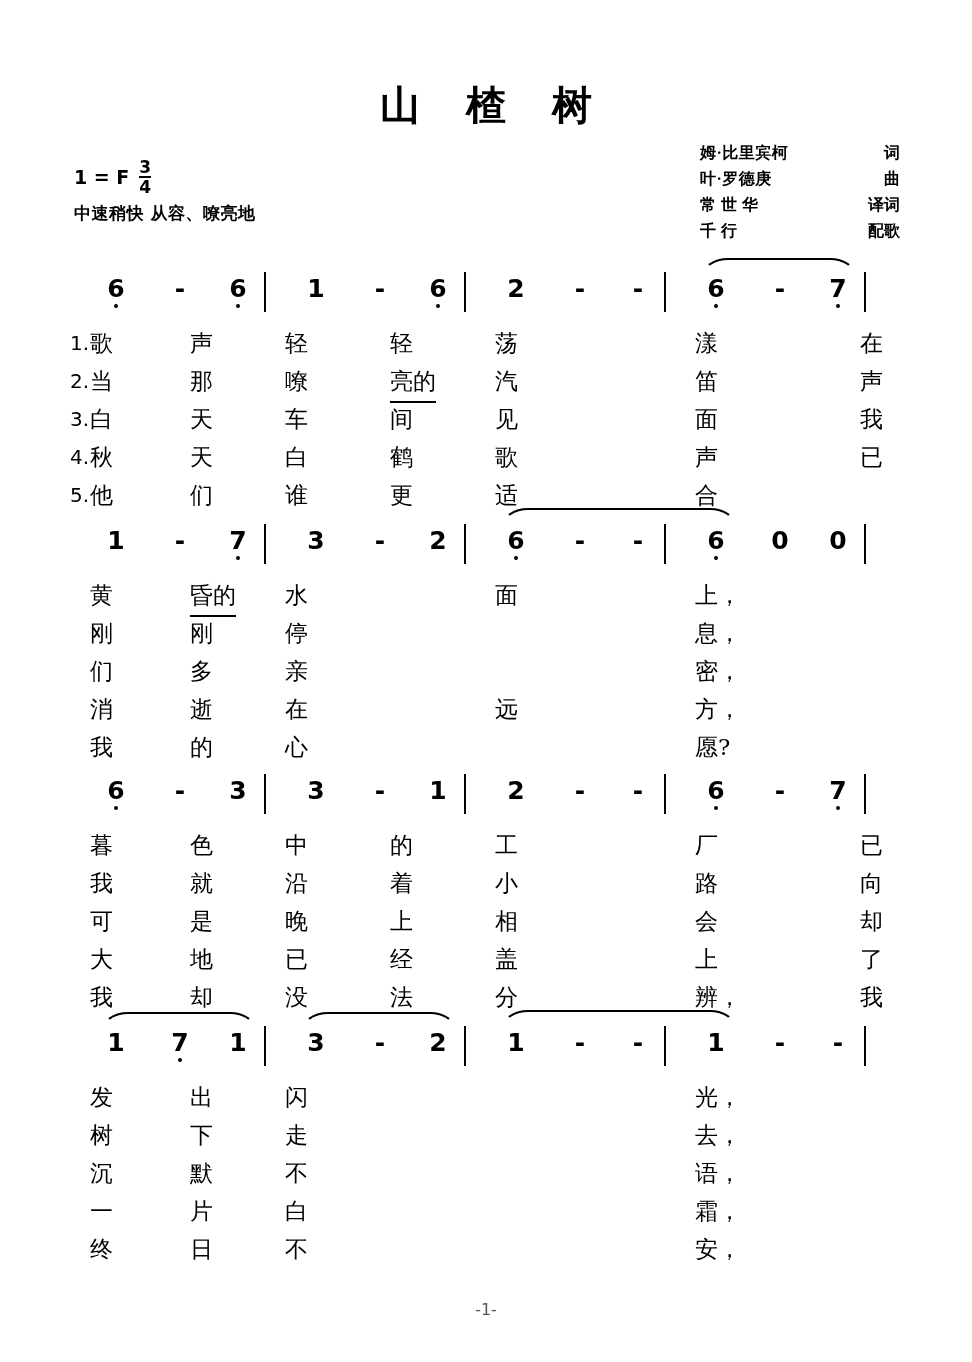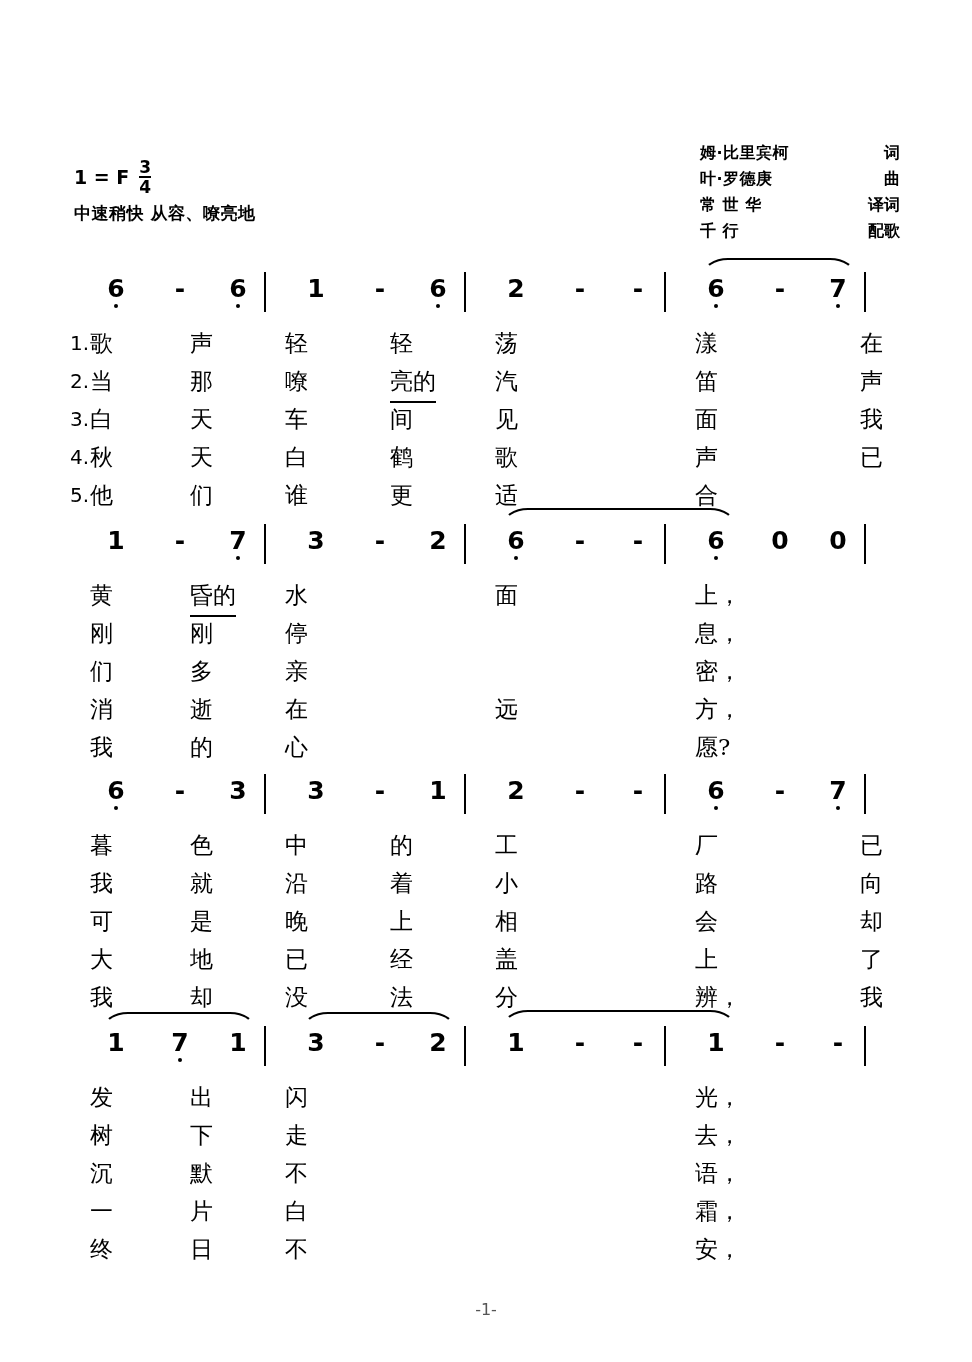--- a/index.html
+++ b/index.html
@@ -47,21 +47,21 @@
     font-weight: 700;
     line-height: 26px;
     font-family: "DejaVu Sans", "Liberation Sans", sans-serif;
   }
   .credit-row {
     display: flex;
     justify-content: space-between;
     align-items: baseline;
     white-space: nowrap;
   }
-  .credit-name { letter-spacing: 0.5px; }
+  .credit-name { letter-spacing: 0.5px; font-family: Liberation Serif, serif; }
   .credit-role { margin-left: 10px; }
 
   
   .keyblock {
     position: absolute;
     top: 160px;
     left: 74px;
     font-family: "DejaVu Sans", "Liberation Sans", sans-serif;
   }
   .keyline {
@@ -182,20 +182,21 @@
     font-size: 16px;
     color: #555;
     font-family: "DejaVu Sans", "Liberation Sans", sans-serif;
   }
 </style>
 </head>
 <body>
 
 <div class="page">
 
+  <div class="title">山 楂 树</div>
 
   <div class="credits">
     <div class="credit-row">
       <span class="credit-name">姆·比里宾柯</span>
       <span class="credit-role">词</span>
     </div>
     <div class="credit-row">
       <span class="credit-name">叶·罗德庚</span>
       <span class="credit-role">曲</span>
     </div>

